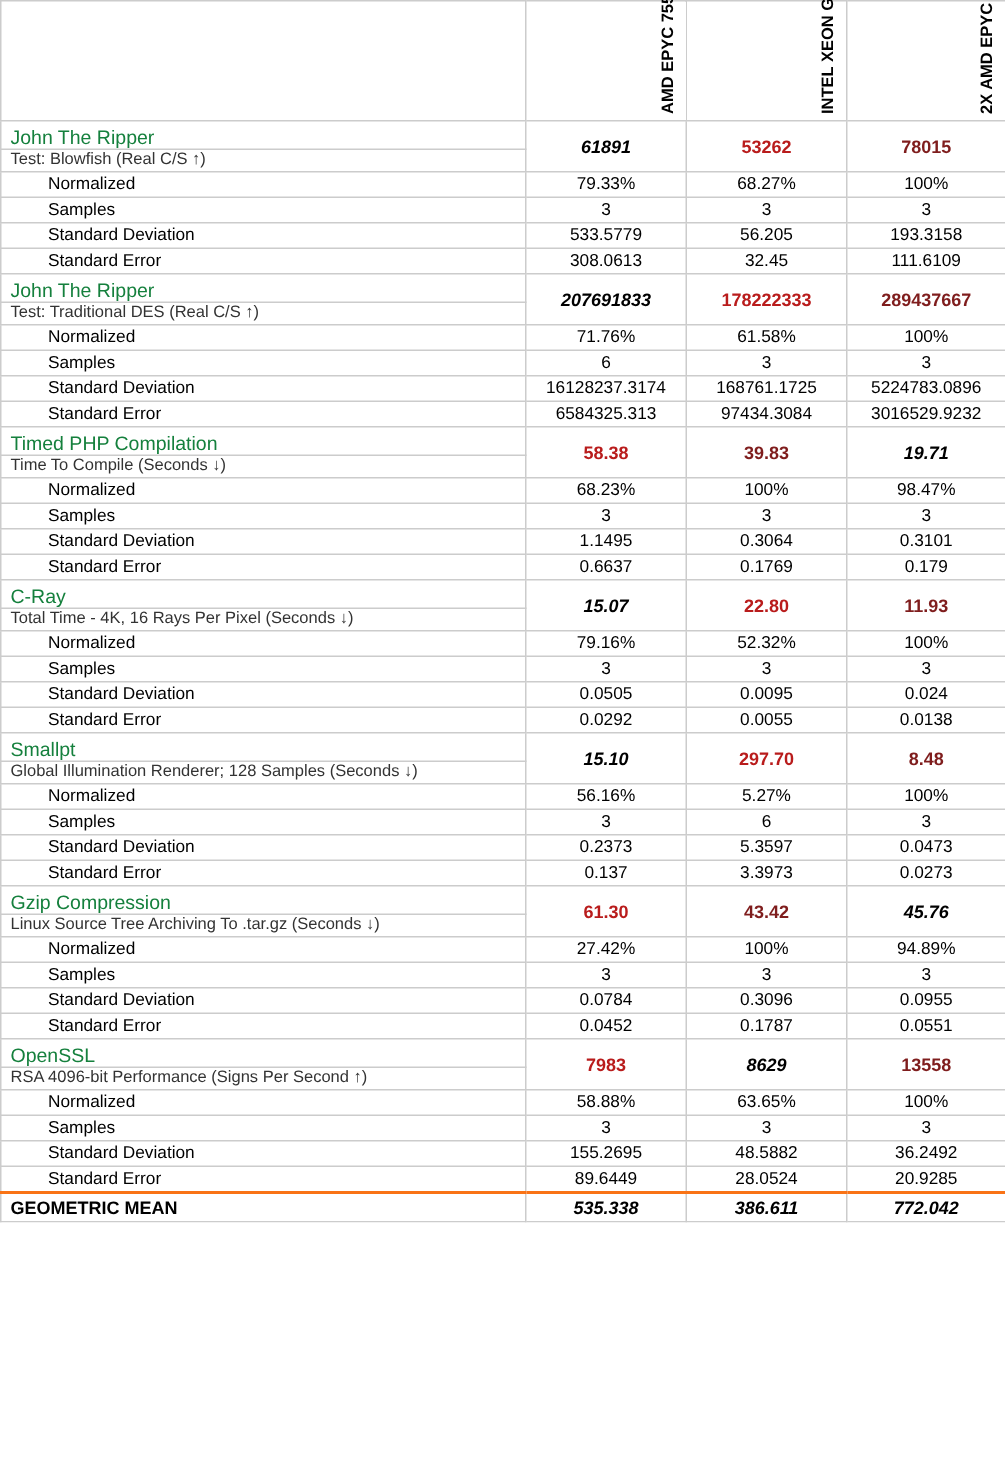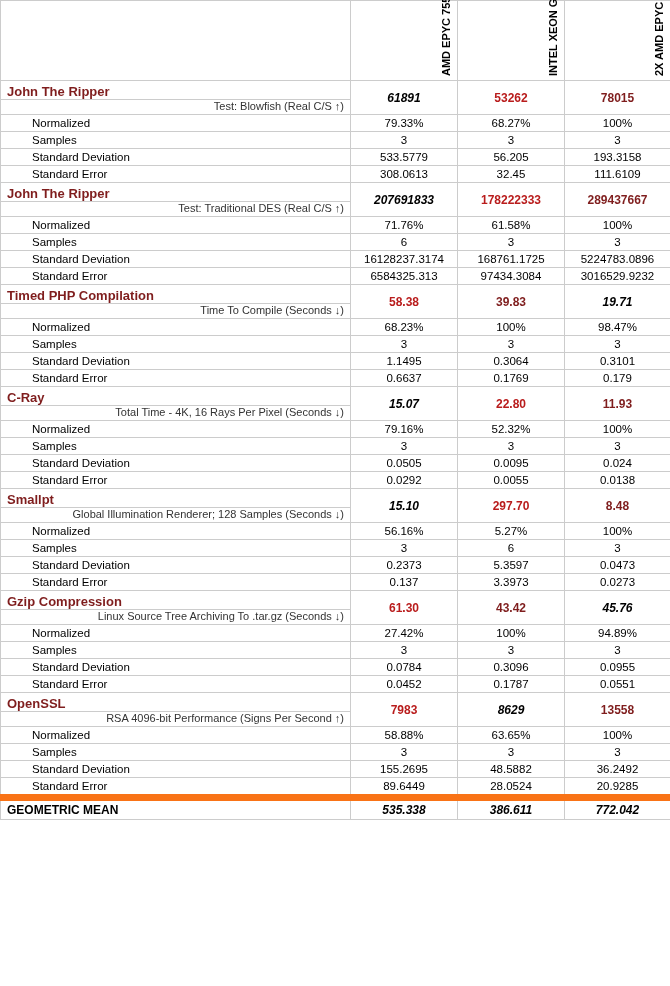--- a/index.html
+++ b/index.html
@@ -53,29 +53,28 @@
     
     tr.section-title td.label-cell {
       padding-top: 3px;
       padding-bottom: 0px;
     }
     tr.section-subtitle td.label-cell {
       padding-top: 0px;
       padding-bottom: 2px;
       font-size: 11px;
       color: #333;
-      text-align: right;
     }
     tr.data-row td {
       font-size: 11.5px;
     }
 
     .section-name {
-      font-weight: bold;
-      color: #7f1d1d;
+      font-weight: normal;
+      color: #15803d;
       font-size: 13px;
     }
     .subtitle-text {
       font-size: 11px;
       color: #333;
     }
 
     td.val-cell {
       text-align: center;
       font-weight: normal;
@@ -94,21 +93,21 @@
     }
 
     tr.indent-row td.label-cell {
       padding-left: 31px;
       font-size: 11.5px;
     }
 
     tr.geometric-mean td {
       font-weight: bold;
       font-size: 12px;
-      border-top: 7px solid #f97316;
+      border-top: 2px solid #f97316;
     }
     tr.geometric-mean td.label-cell {
       text-transform: uppercase;
     }
   </style>
 </head>
 <body>
 
 <div class="table-container">
   <table>

